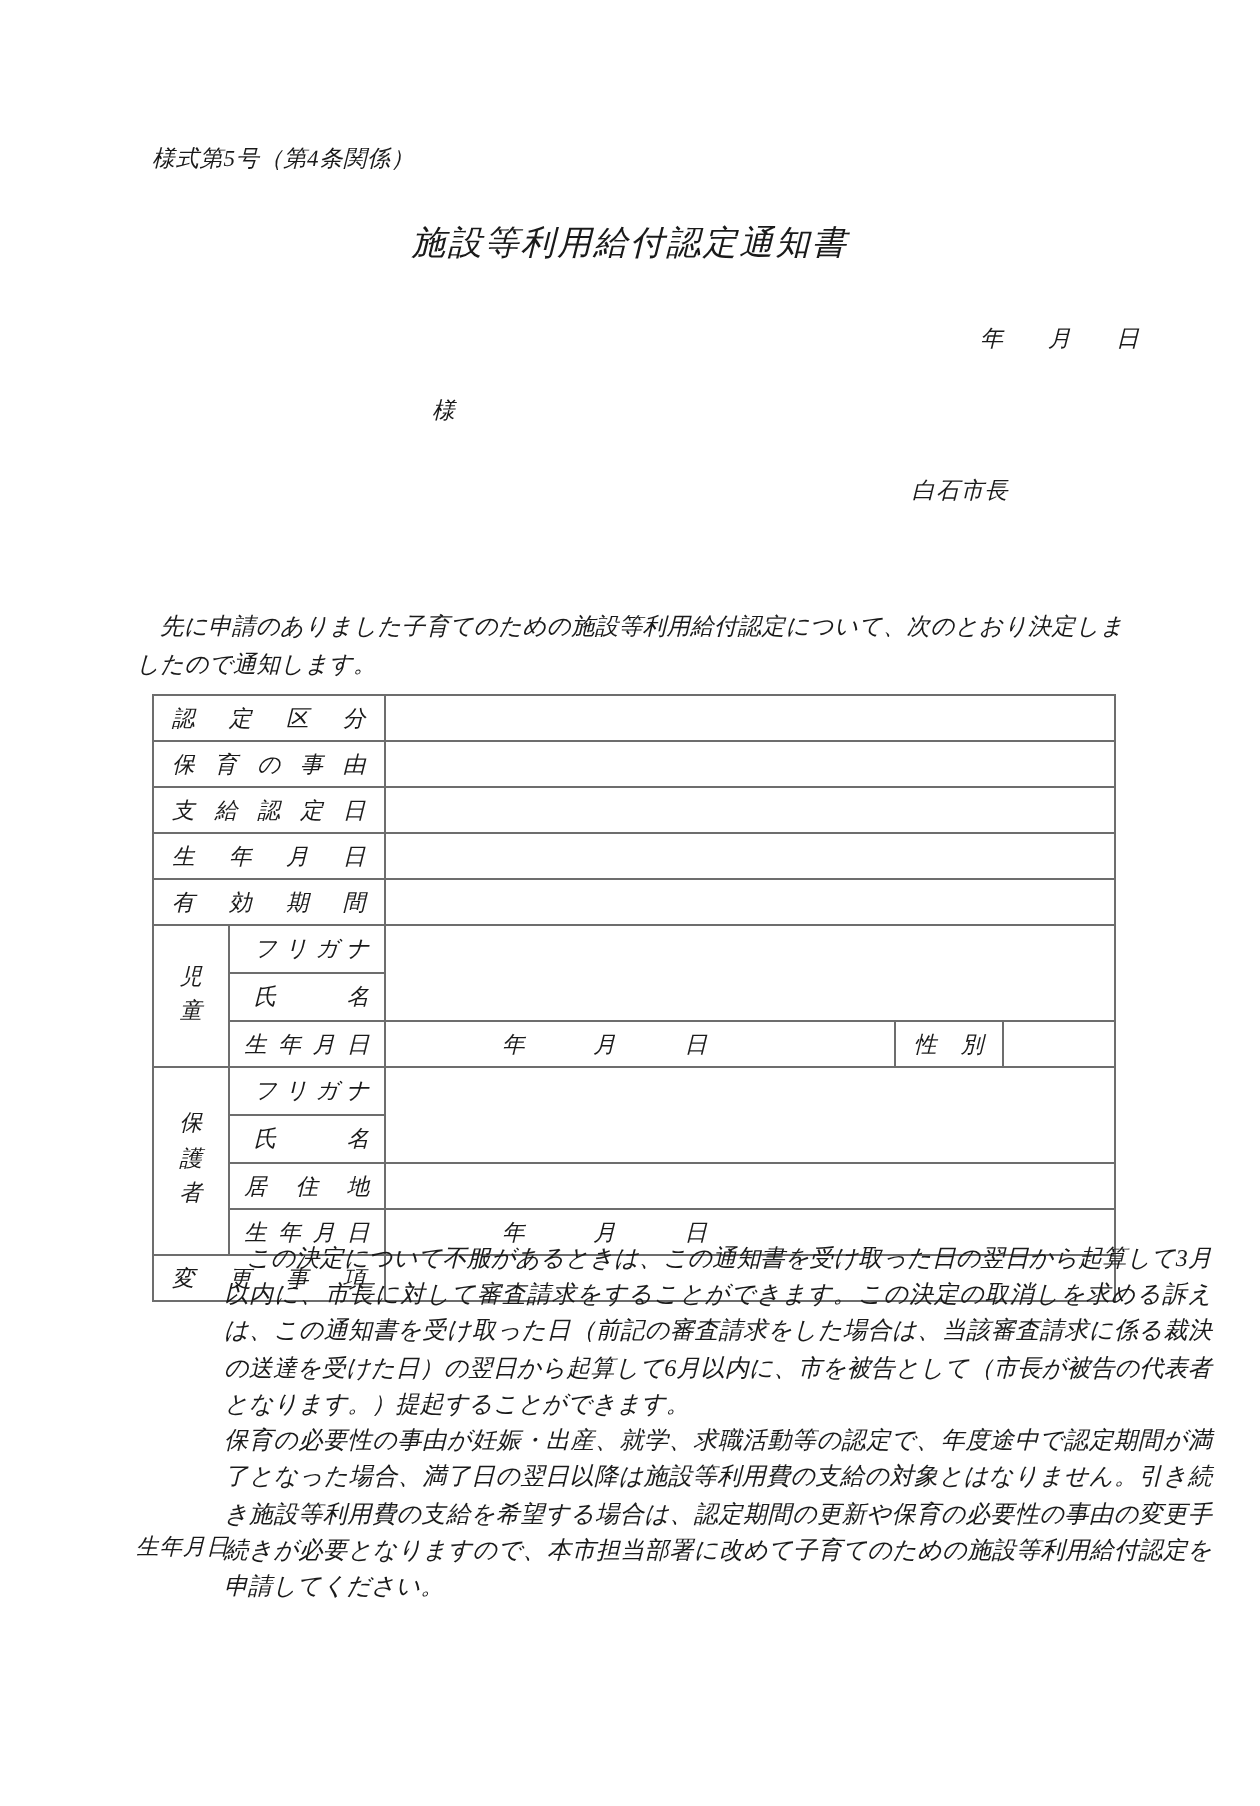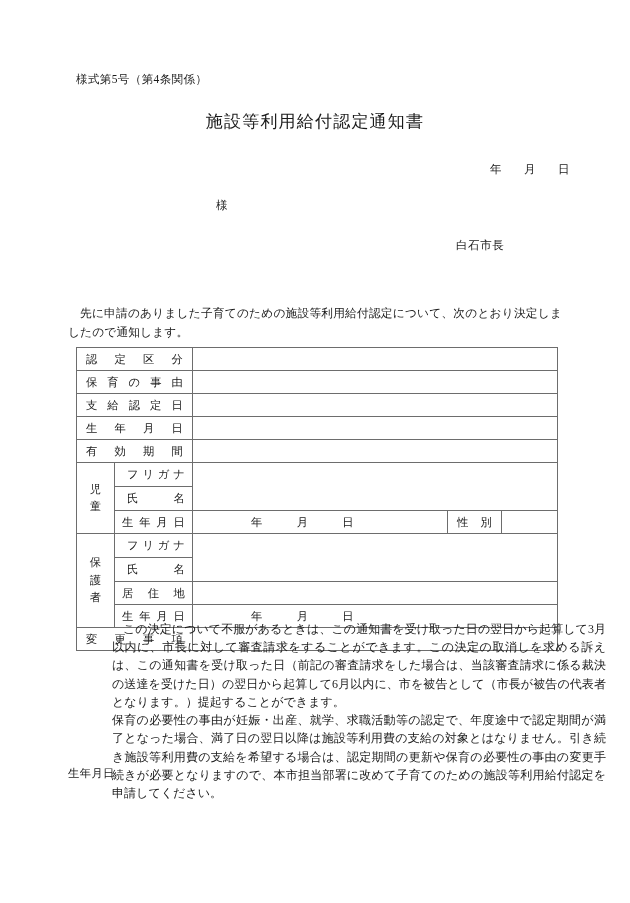--- a/index.html
+++ b/index.html
@@ -14,20 +14,21 @@
     font-family: "Liberation Serif", "DejaVu Serif", serif;
     color: #1a1a1a;
     -webkit-font-smoothing: antialiased;
   }
   .page {
     position: absolute;
     left: 0; top: 0;
     width: 630px;
     height: 903px;
     box-sizing: border-box;
+    font-style: italic;
   }
 
   
   .form-no {
     position: absolute;
     left: 76px;
     top: 72px;
     font-size: 11.5px;
     letter-spacing: 0.4px;
     white-space: nowrap;

